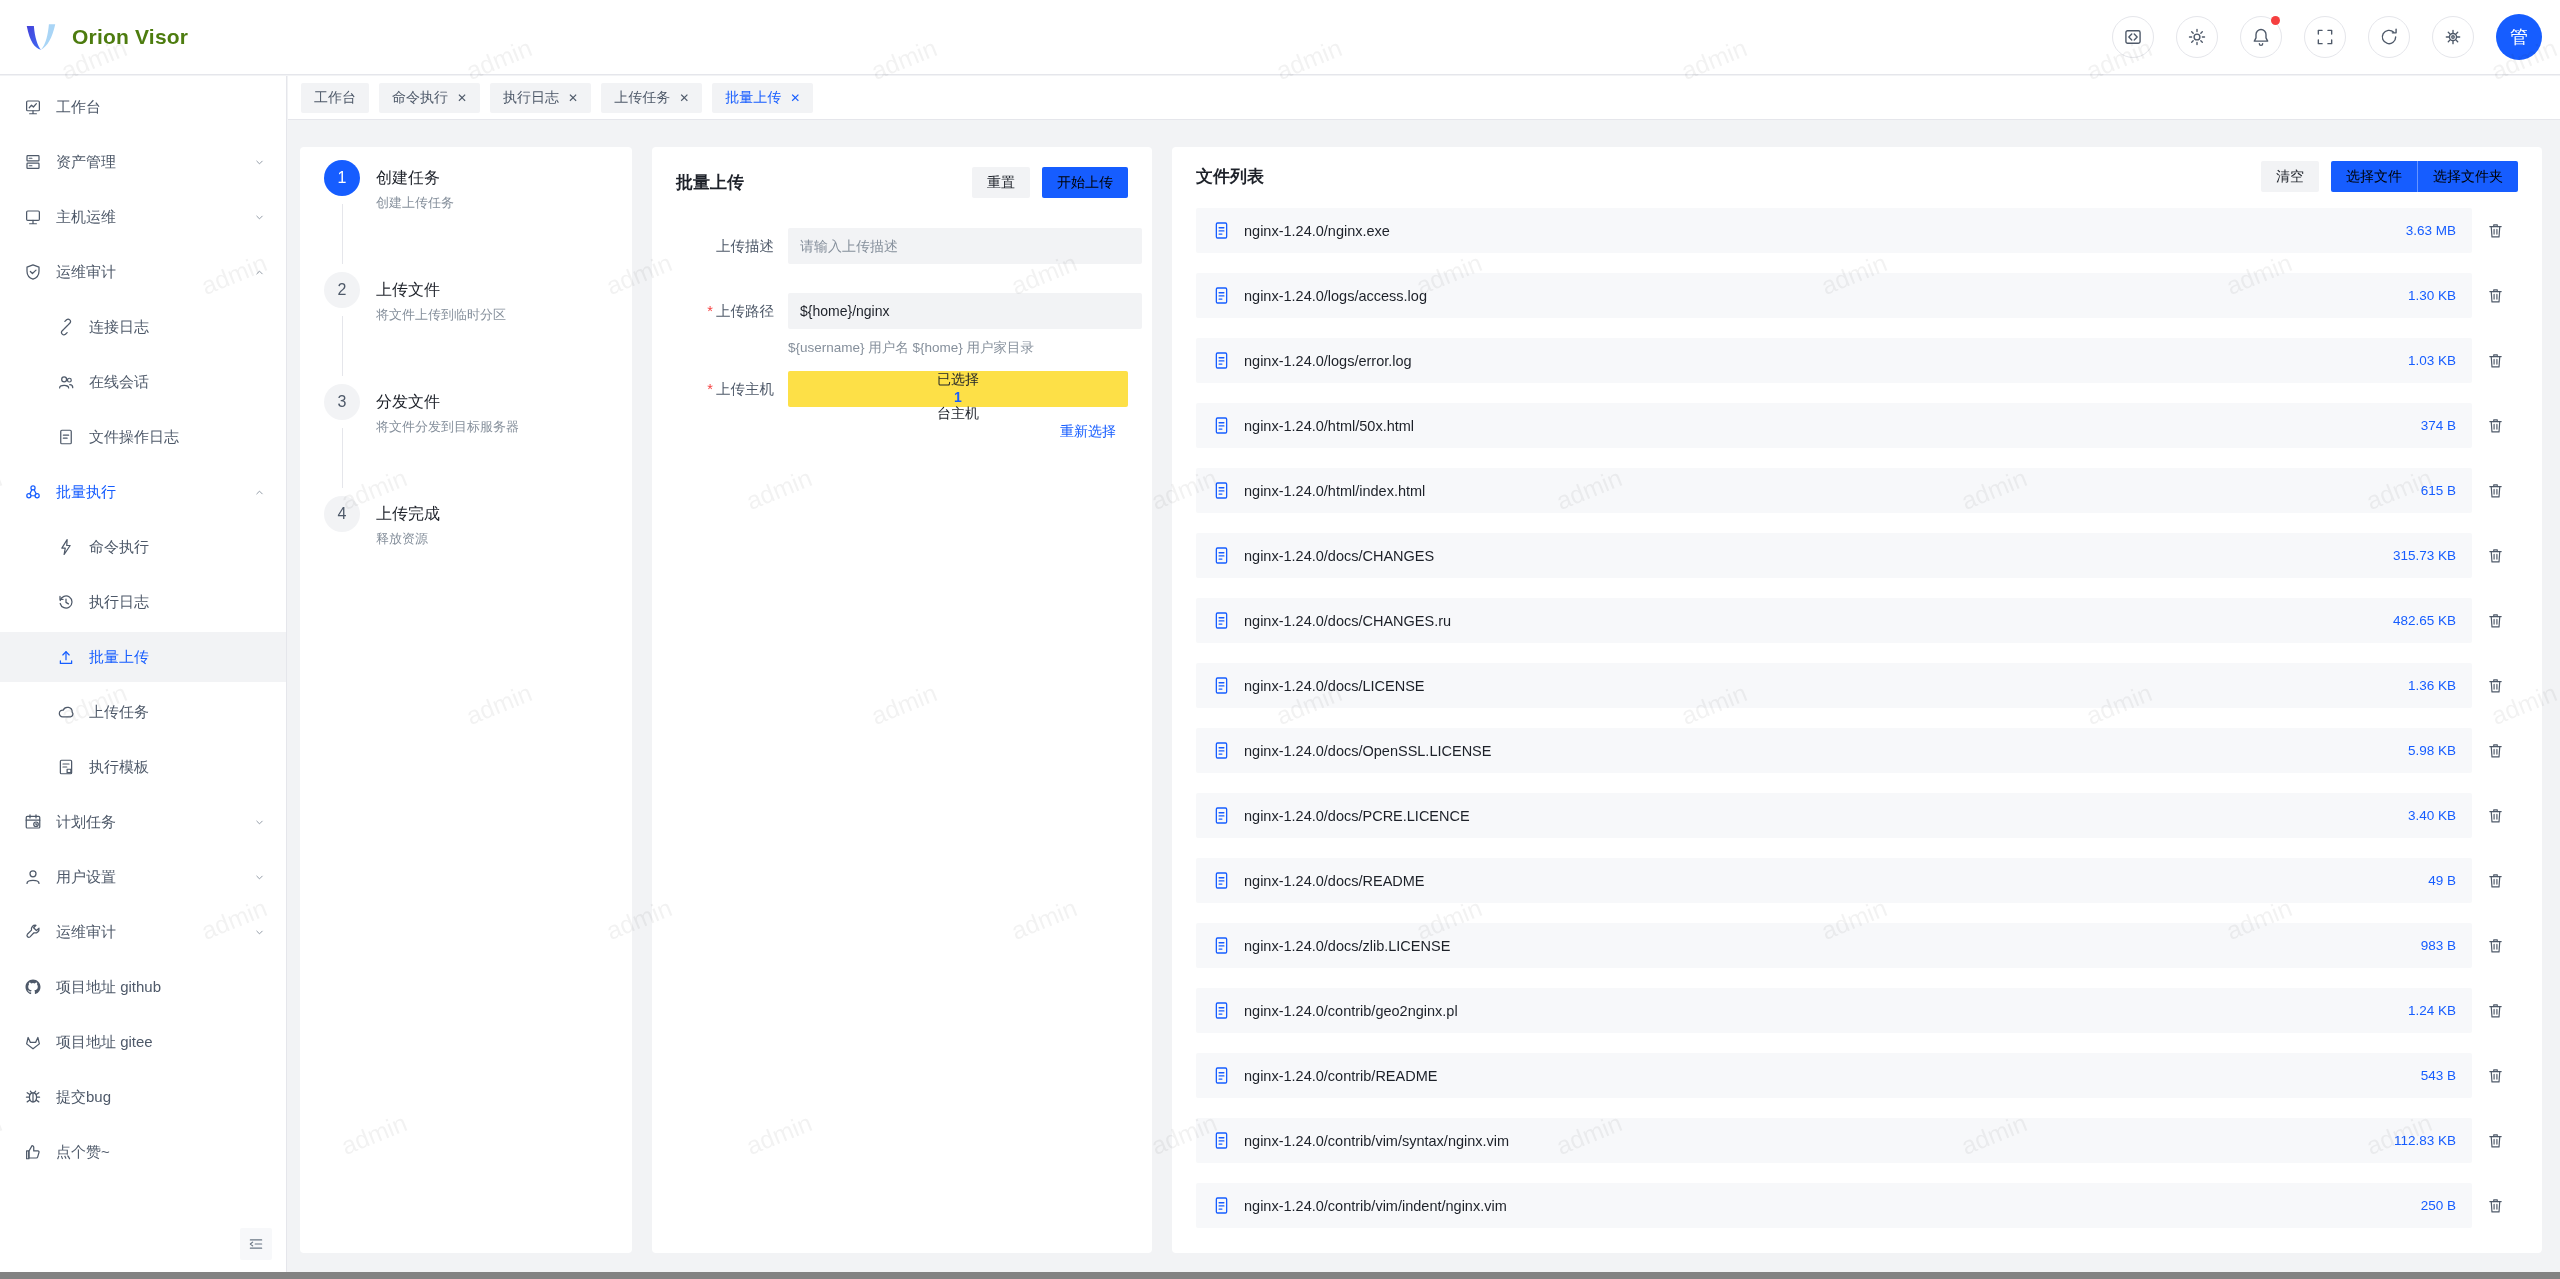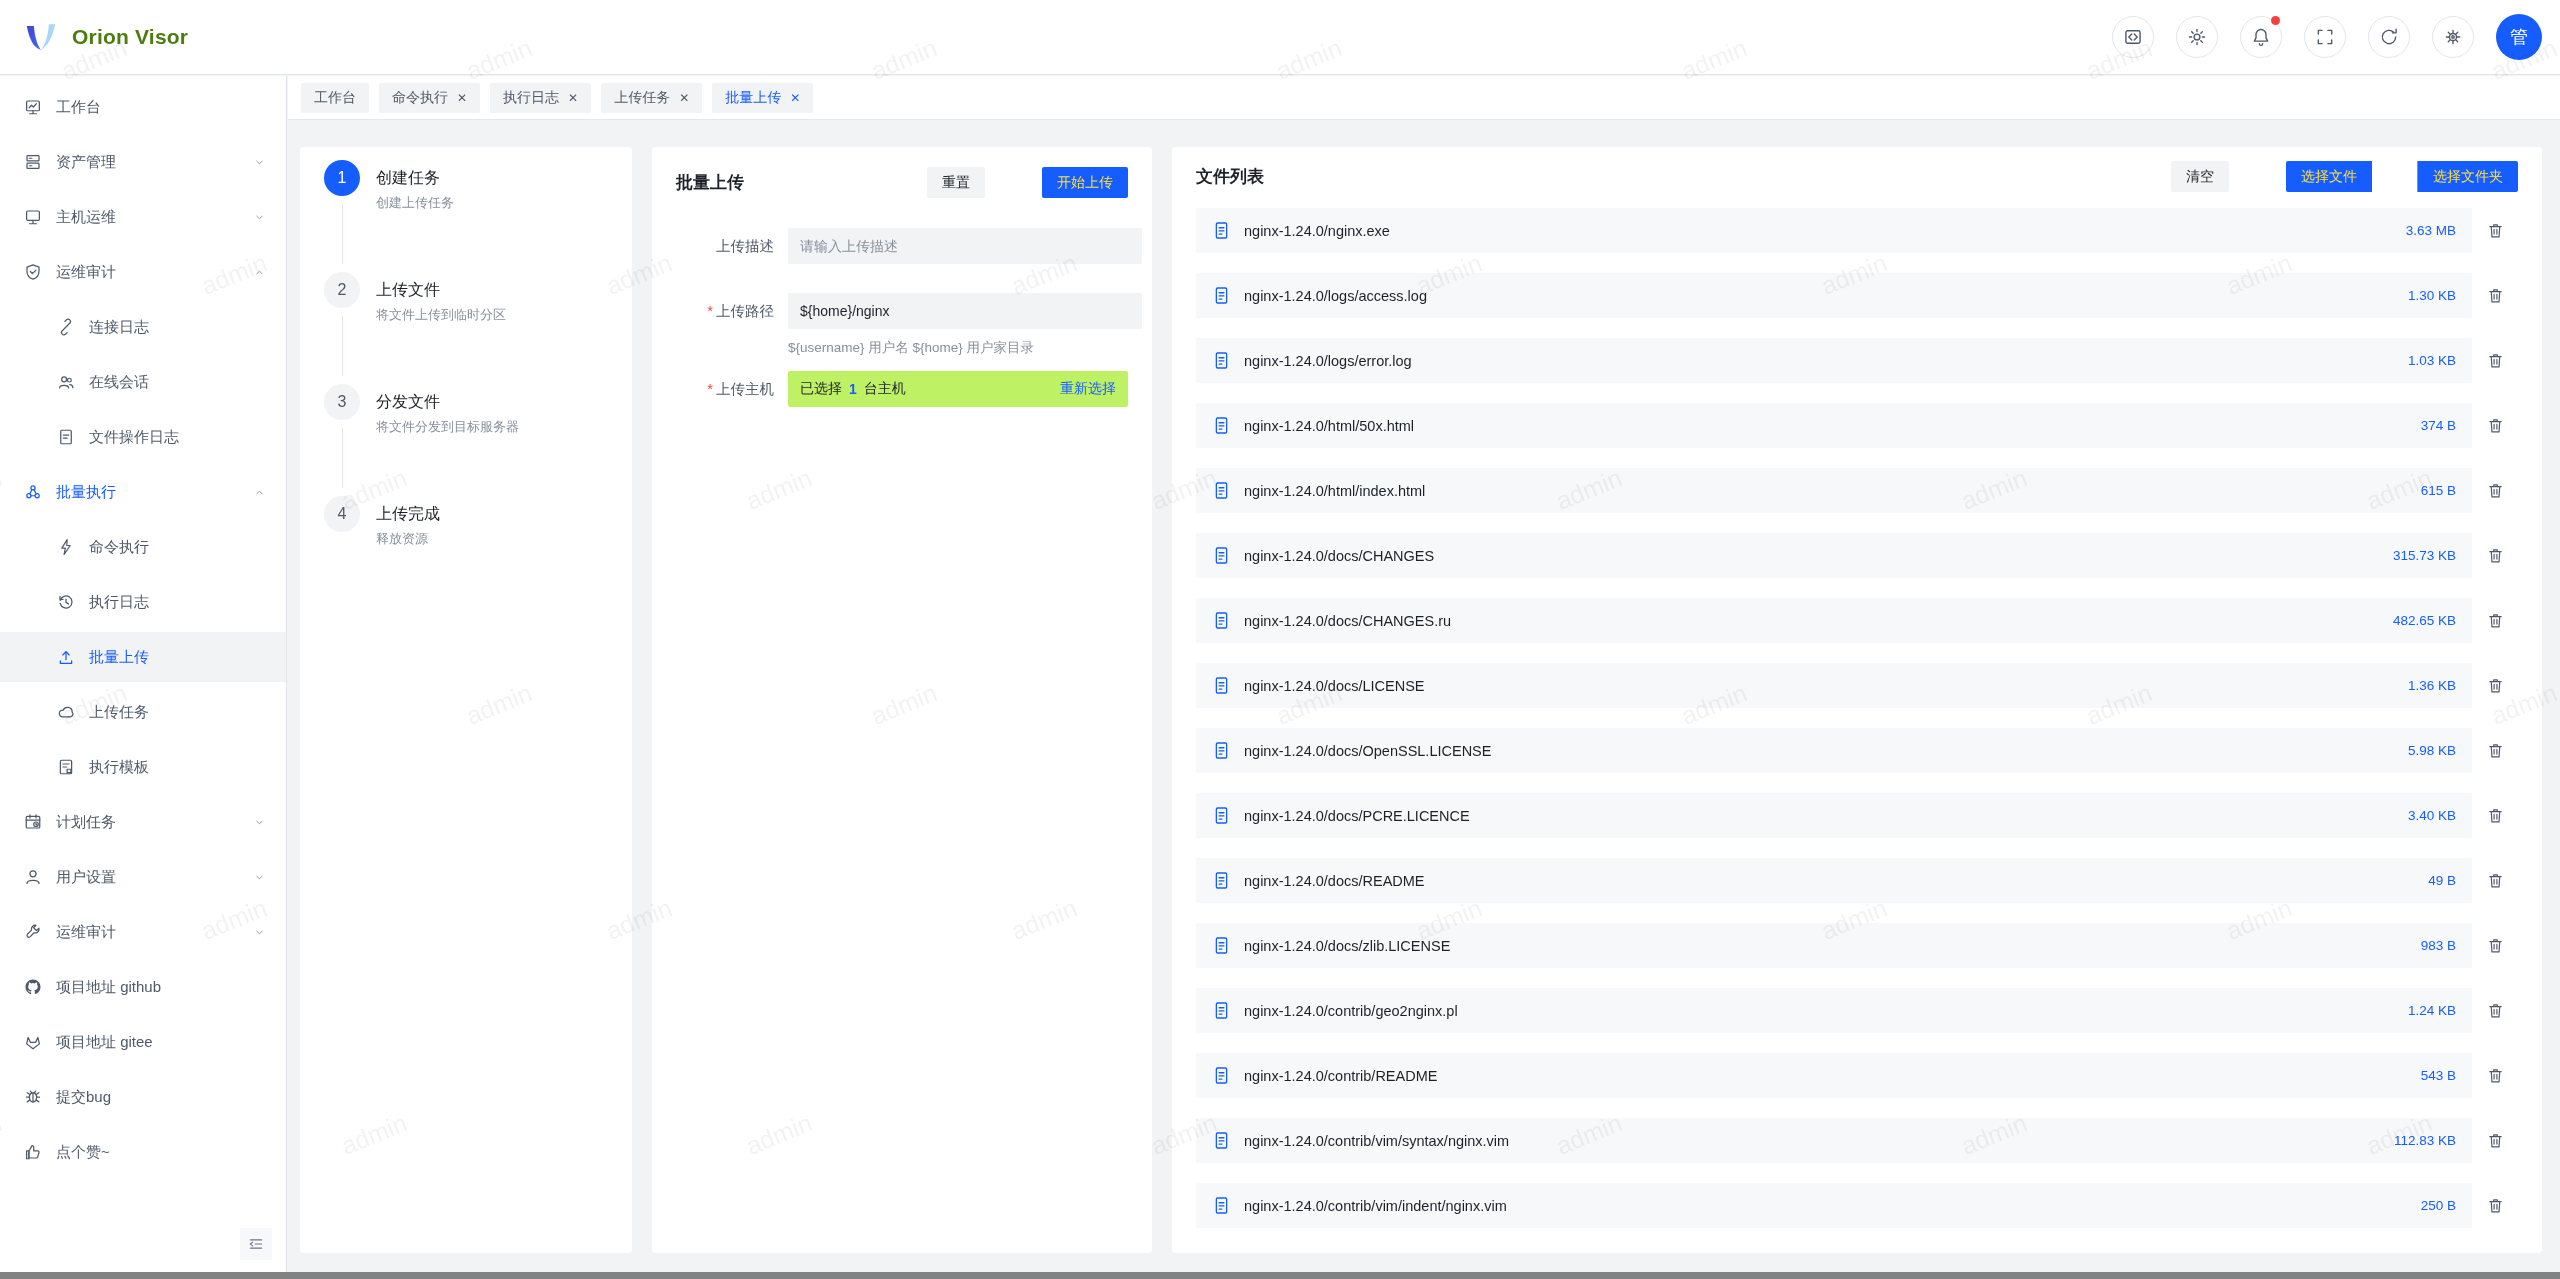--- a/index.html
+++ b/index.html
@@ -100,21 +100,21 @@
   
   .panel-head { display: flex; align-items: center; }
   .panel-title { font-size: 17px; font-weight: 700; color: #1d2129; }
   .head-actions { margin-left: auto; display: flex; align-items: center; }
   .btn {
     height: 31px; padding: 0 15px; border: none; border-radius: 2px;
     font-size: 14px; display: inline-flex; align-items: center; justify-content: center;
     cursor: pointer; font-family: inherit;
   }
   .btn-sec { background: #f2f3f5; color: #1d2129; }
-  .btn-pri { background: #165dff; color: #fde047; margin-left: 45px; }
+  .btn-pri { background: #165dff; color: #000000; }
   .mr12 { margin-right: 12px; }
   .grp-l { border-radius: 2px 0 0 2px; }
   .grp-r { border-radius: 0 2px 2px 0; border-left: 1px solid rgba(255,255,255,.35); }
 
   
   .form { margin-top: 30px; }
   .form-row { display: flex; align-items: center; margin-bottom: 29px; }
   .form-row.tight { margin-bottom: 10px; }
   .form-label {
     width: 112px; flex: none; text-align: right; padding-right: 14px;
@@ -123,22 +123,22 @@
   .req { color: #f53f3f; margin-right: 3px; }
   .form-control { width: 354px; flex: none; }
   .ipt {
     width: 100%; height: 36px; background: #f2f3f5; border: none; outline: none;
     border-radius: 2px; padding: 0 12px; font-size: 14px; color: #1d2129;
     font-family: inherit;
   }
   .ipt::placeholder { color: #86909c; }
   .hint { margin: -21px 0 14px 112px; font-size: 13.5px; color: #86909c; }
   .host-box {
-    width: 354px; height: 36px; background: #bef264; border-radius: 2px;
-    display: flex; align-items: center; padding: 0 12px; font-size: 14px; color: #1d2129;
+    width: 354px; height: 36px; background: #fde047; border-radius: 2px;
+    display: flex; align-items: center; padding: 0 12px; font-size: 14px; color: #1d2129; flex-direction: column;
   }
   .host-count { color: #165dff; font-weight: 600; margin: 0 7px; }
   .relink { margin-left: auto; color: #165dff; cursor: pointer; }
 
   
   .file-list { margin-top: 16px; }
   .file-item { display: flex; align-items: center; margin-bottom: 20px; }
   .file-row {
     flex: 1; height: 45px; background: #f7f8fa; border-radius: 2px;
     display: flex; align-items: center; gap: 13px; padding: 0 16px;

